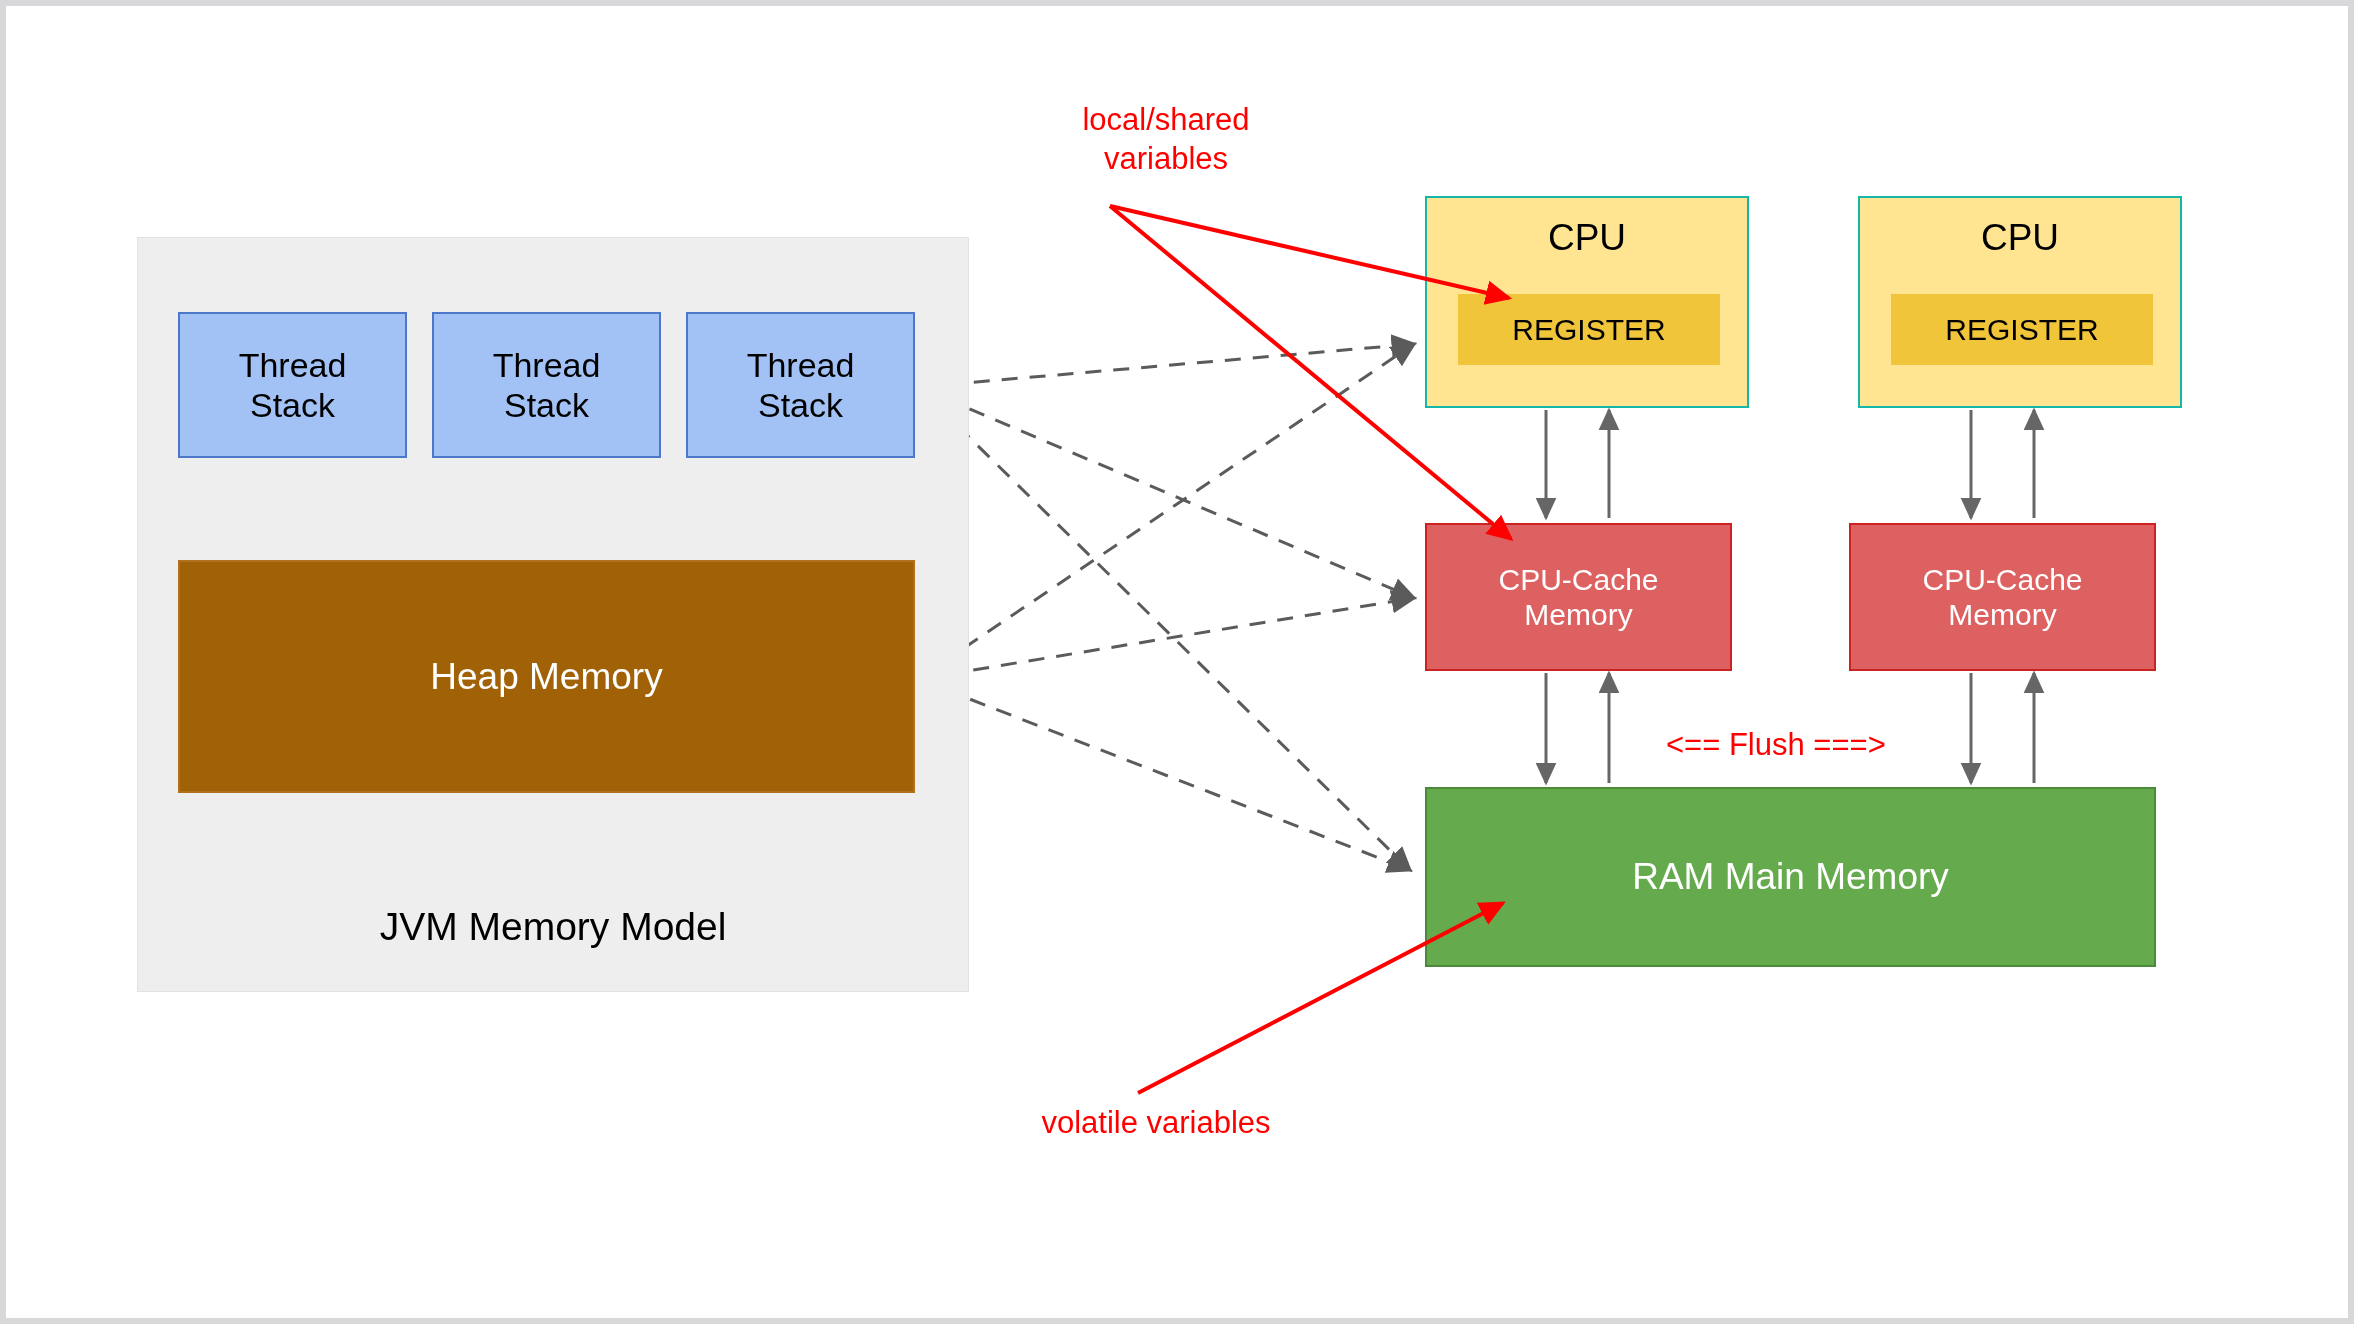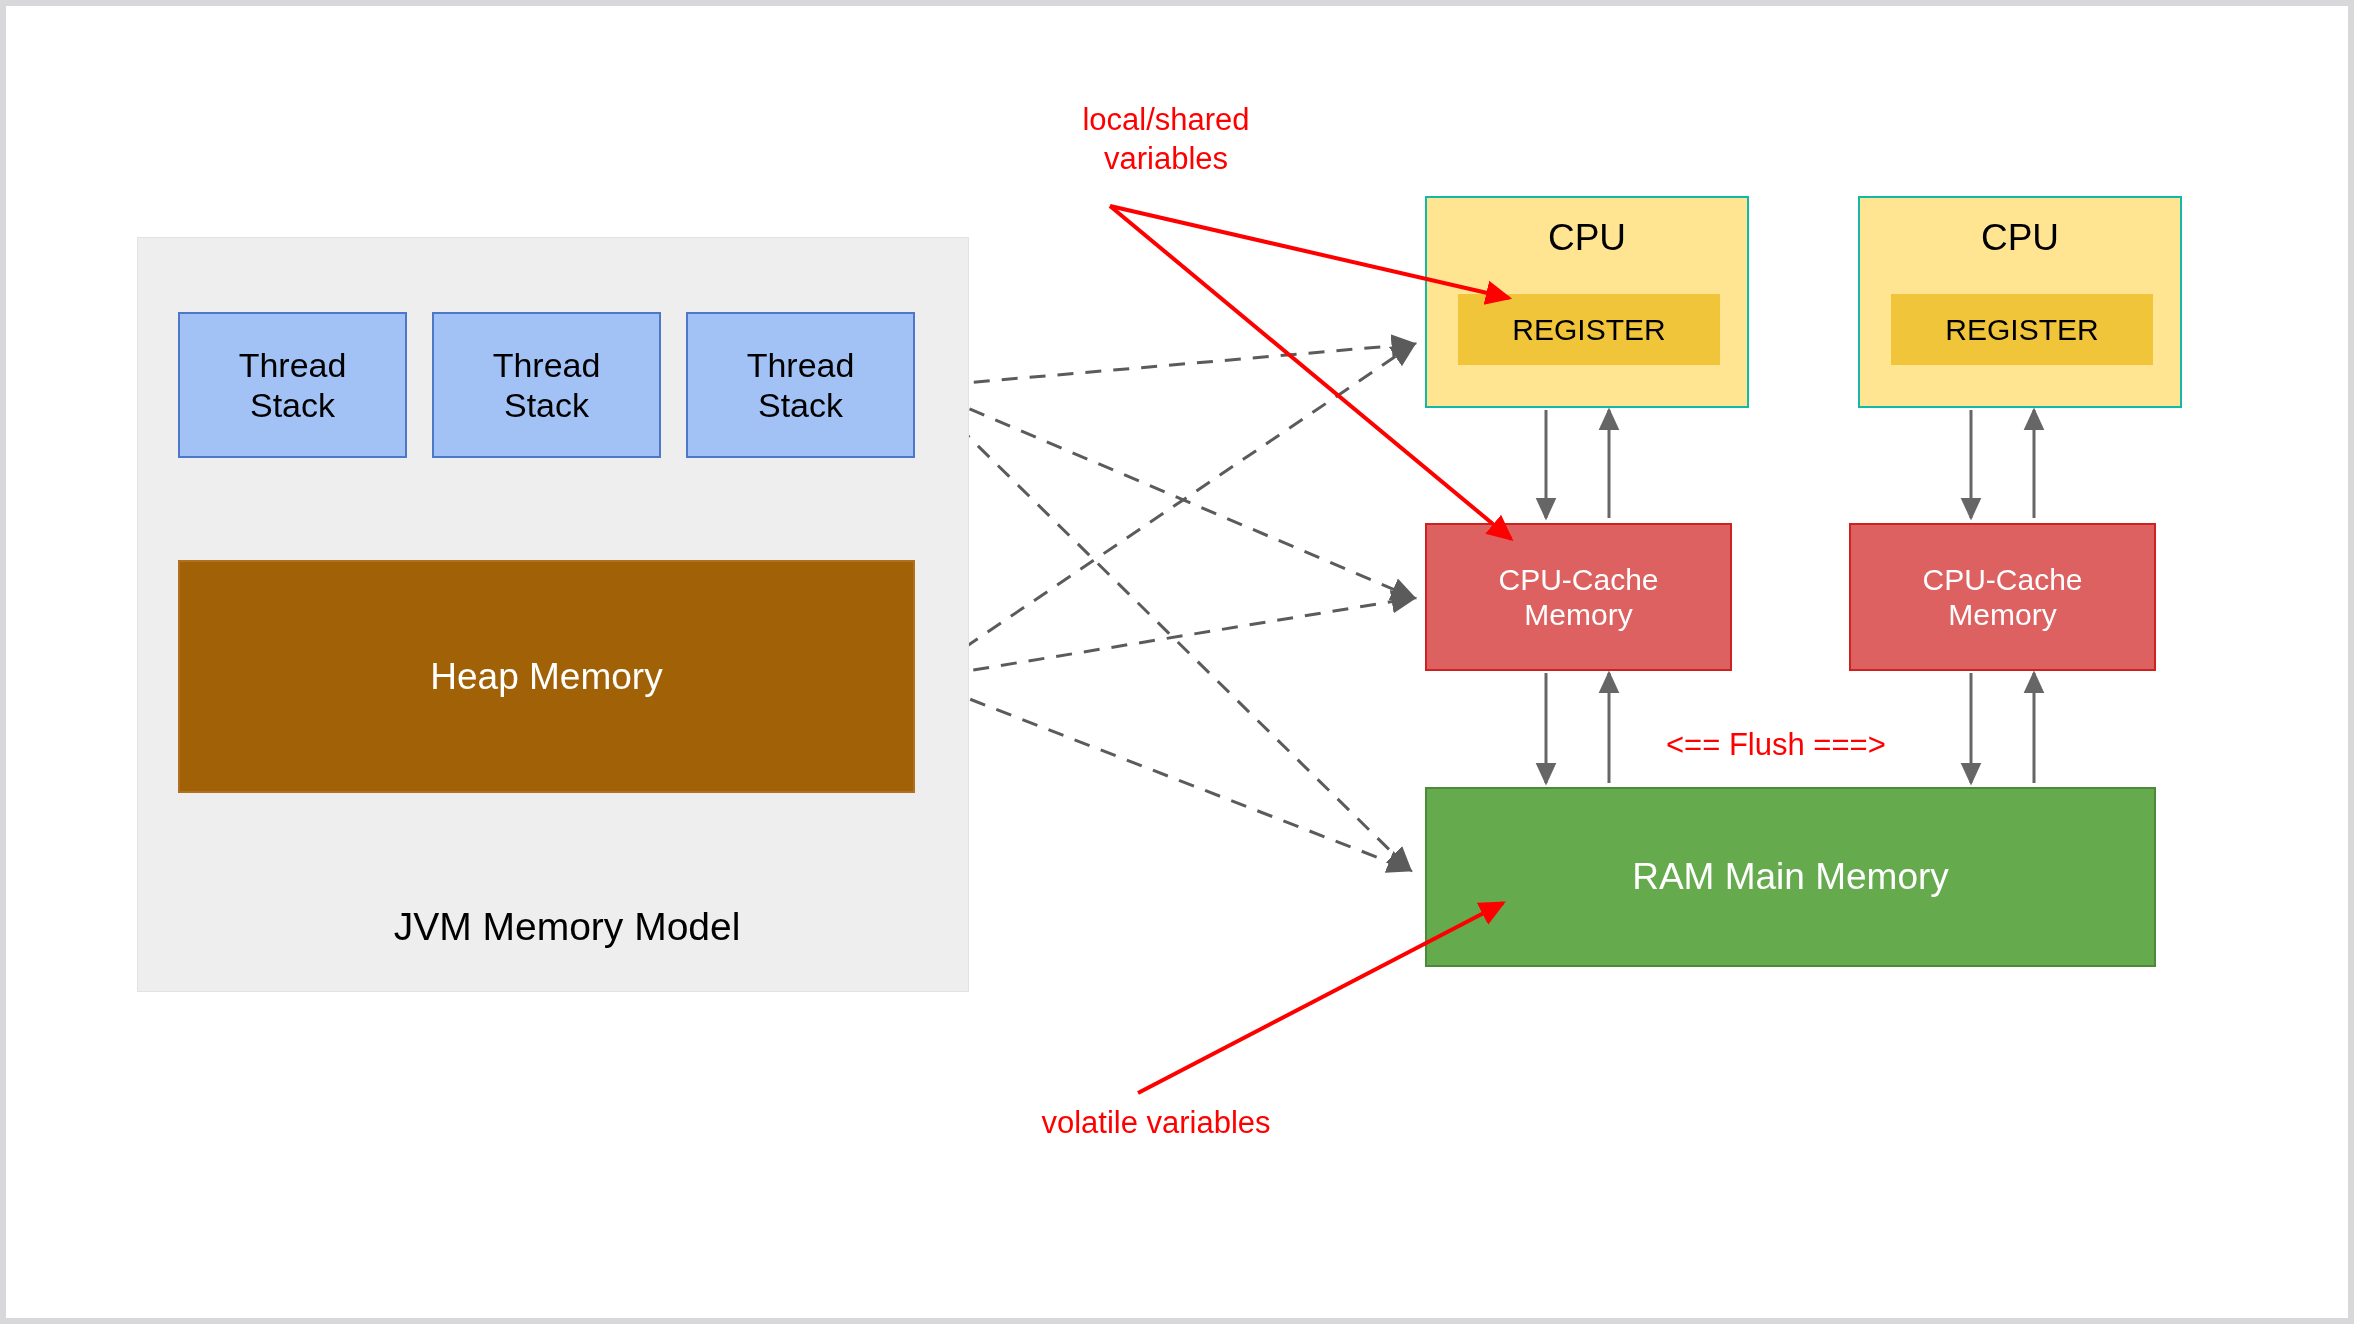--- a/index.html
+++ b/index.html
@@ -30,21 +30,21 @@
 
   .panel-title {
     position: absolute;
     width: 100%;
     text-align: center;
     color: #000000;
     font-size: 39px;
     line-height: 1.1;
     white-space: nowrap;
   }
-  #jvm-title { bottom: 42px; left: 0; padding-left: 14px; }
+  #jvm-title { bottom: 42px; left: 0; }
   #cpu-title { bottom: 38px; left: 0; }
 
   
   .node {
     position: absolute;
     box-sizing: border-box;
     display: flex;
     align-items: center;
     justify-content: center;
     text-align: center;

